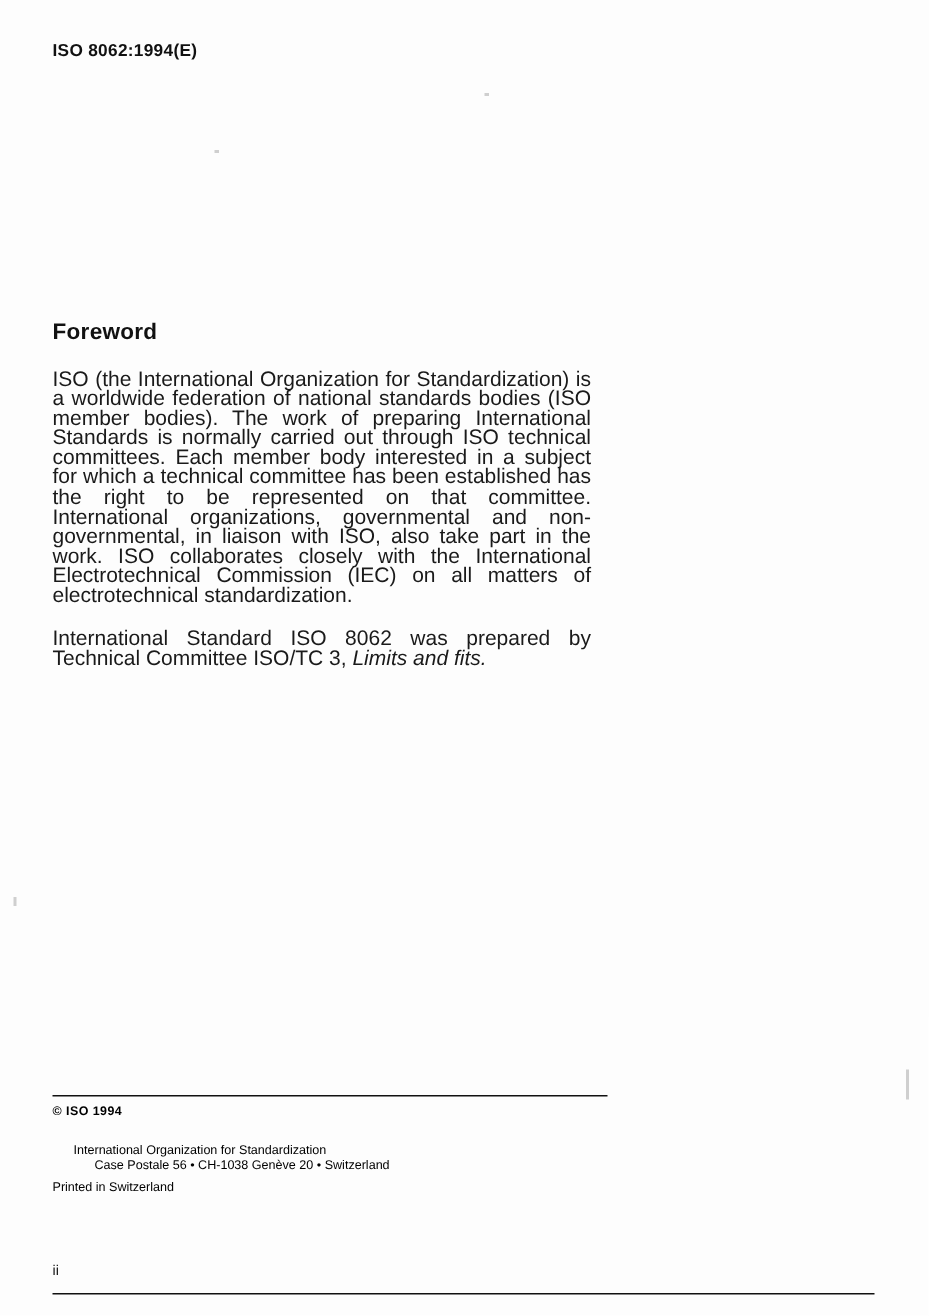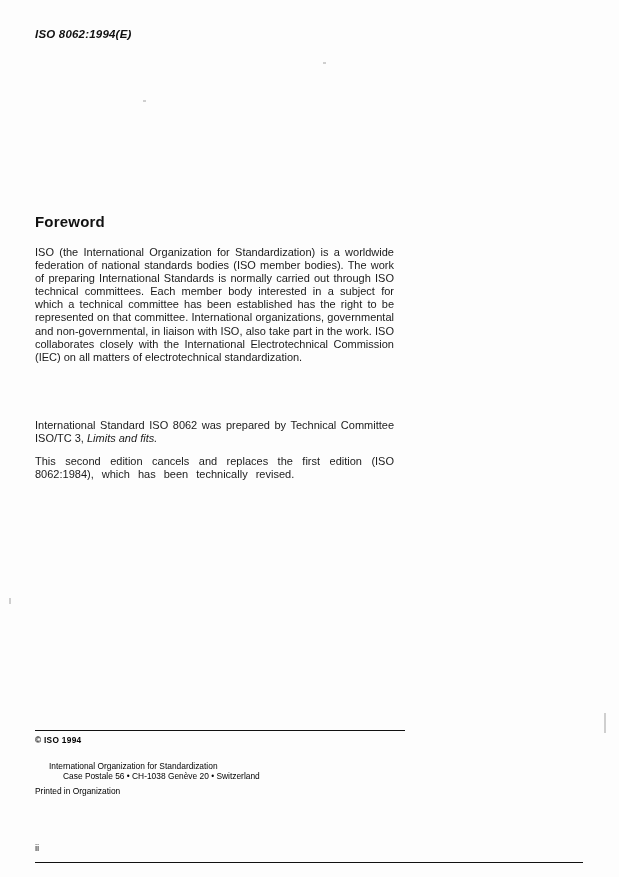--- a/index.html
+++ b/index.html
@@ -23,36 +23,35 @@
     background: #fdfdfd;
   }
   .doc-header {
     position: absolute;
     left: 35px;
     top: 28px;
     font-size: 11.5px;
     font-weight: bold;
     letter-spacing: 0.2px;
     color: #111;
-    font-style: italic;
   }
   .foreword-title {
     position: absolute;
     left: 35px;
     top: 213px;
     font-size: 15px;
     font-weight: bold;
     letter-spacing: 0.2px;
     color: #111;
   }
   .body-block {
     position: absolute;
     left: 35px;
     width: 359px;
-    font-size: 11px;
+    font-size: 14px;
     line-height: 13.1px;
     text-align: justify;
     color: #1a1a1a;
   }
   .p1 { top: 246px; }
   .p2 { top: 361px; }
   .p3 { top: 419px; }
   .p4 { top: 455px; }
   .p5 { top: 488px; }
   .italic { font-style: italic; }
@@ -126,31 +125,30 @@
 
   <div class="doc-header">ISO 8062:1994(E)</div>
 
   <div class="foreword-title">Foreword</div>
 
   <div class="body-block p1">ISO (the International Organization for Standardization) is a worldwide federation of national standards bodies (ISO member bodies). The work of preparing International Standards is normally carried out through ISO technical committees. Each member body interested in a subject for which a technical committee has been established has the right to be represented on that committee. International organizations, governmental and non-governmental, in liaison with ISO, also take part in the work. ISO collaborates closely with the International Electrotechnical Commission (IEC) on all matters of electrotechnical standardization.</div>
 
 
   <div class="body-block p3"><span>International Standard ISO 8062 was prepared by Technical Committee ISO/TC 3, </span><span class="italic">Limits and fits.</span></div>
 
-  <div class="body-block p4 wide-spaced">This second edition cancels and replaces the first edition (ISO 8062:1984), which has been technically revised.</div>
 
 
   <div class="footer">
     <hr>
     <div class="copyright-line">©  ISO  1994</div>
     <div class="org">
       <div>International Organization for Standardization</div>
       <div class="addr">Case Postale 56 • CH-1038 Genève 20 • Switzerland</div>
     </div>
-    <div class="printed">Printed in Organization</div>
+    <div class="printed">Printed in Switzerland</div>
   </div>
 
   <div class="page-number">ii</div>
   <div class="bottom-rule"></div>
 
   <div class="speck" style="left:323px; top:62px; width:3px; height:2px;"></div>
   <div class="speck" style="left:143px; top:100px; width:3px; height:2px;"></div>
   <div class="speck" style="left:9px; top:598px; width:2px; height:6px;"></div>
   <div class="speck" style="left:604px; top:713px; width:2px; height:20px;"></div>
 </div>

